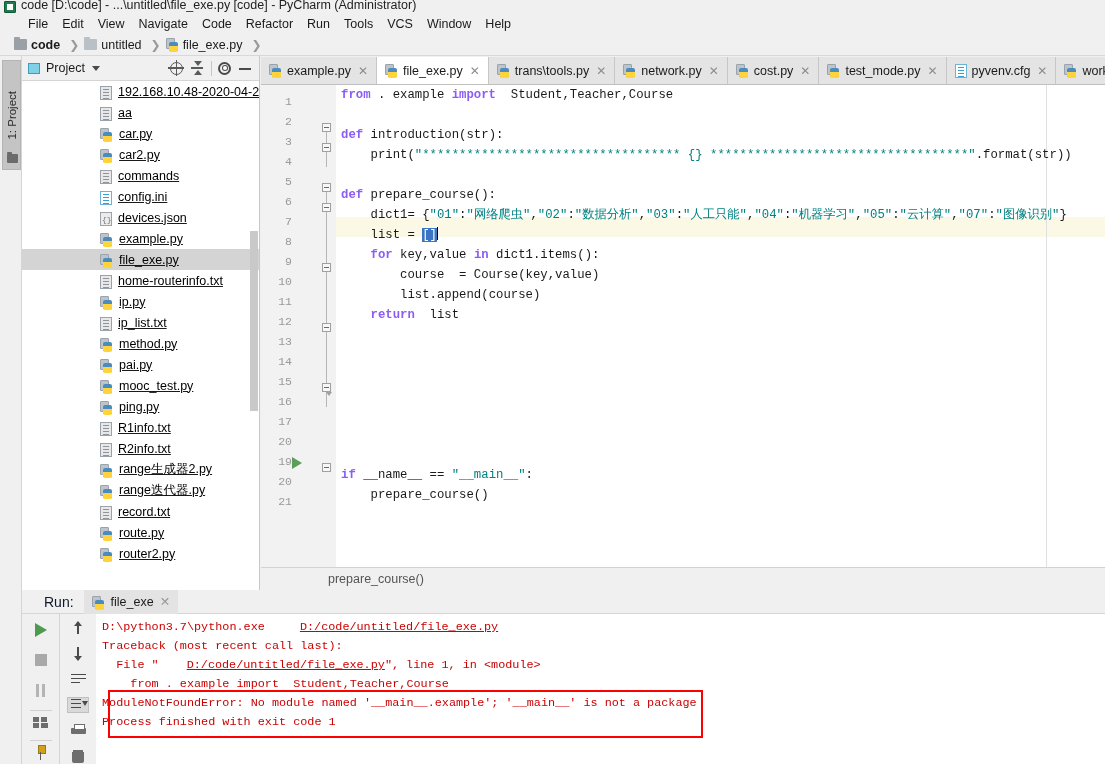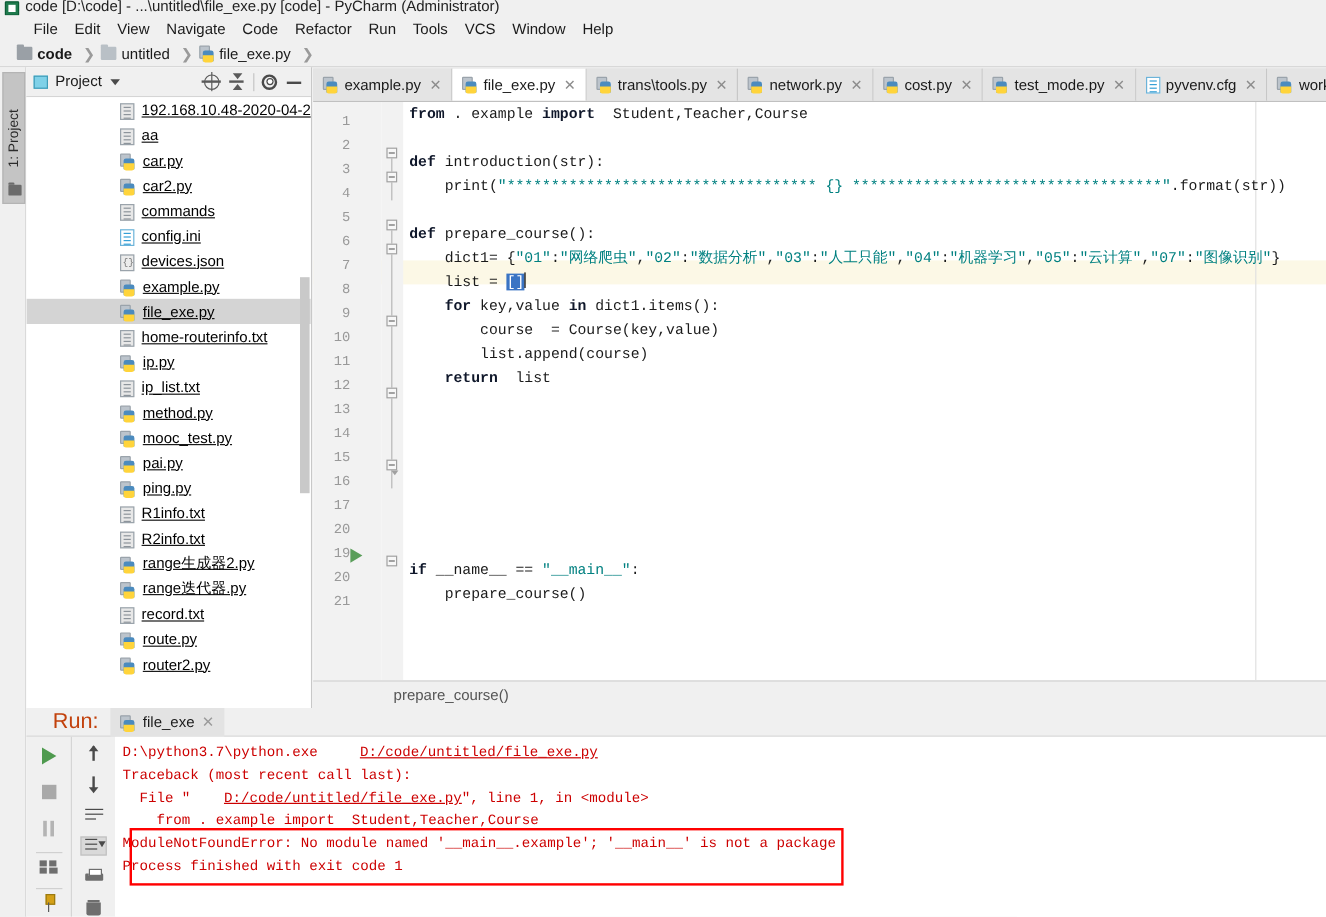--- a/index.html
+++ b/index.html
@@ -258,42 +258,42 @@
   }
   .editor-vline {
     position: absolute; top: 0; bottom: 0; width: 1px; background: #e0e0e0;
   }
   .caret {
     display: inline-block; width: 1px; height: 13px; background: #000;
     vertical-align: -2px; margin-left: 0px;
   }
   .sel { background: #3a74c4; color: #ffffff; }
 
-  .k-kw { color: #0f172a; font-weight: bold; font-family: Liberation Mono, monospace; }
+  .k-kw { color: #8b5cf6; font-weight: bold; font-family: Liberation Mono, monospace; }
   .k-plain { color: #1a1a1a; }
   .k-str { color: #008080; }
   .k-fn { color: #1a1a1a; }
 
   .breadcrumbbar {
     position: absolute; left: 261px; top: 567px; width: 844px; height: 23px;
     background: #f0f0f0; border-top: 1px solid #d2d2d2;
     display: flex; align-items: center; padding-left: 67px;
     font-size: 12.5px; color: #555;
   }
 
   
   .runwin {
     position: absolute; left: 22px; top: 590px; width: 1083px; height: 174px;
     background: #ffffff;
   }
   .runwin-header {
     height: 24px; background: #f0f0f0; border-bottom: 1px solid #d5d5d5;
     display: flex; align-items: center; padding-left: 22px; gap: 10px;
   }
-  .run-label { font-size: 18px; color: #c2410c; }
+  .run-label { font-size: 14px; color: #0f172a; }
   .run-tab {
     display: flex; align-items: center; gap: 6px; height: 24px;
     padding: 0 8px; background: #e3e3e3; font-size: 12.5px;
   }
   .run-tab .close { color: #9a9a9a; }
 
   .runtools {
     position: absolute; left: 0; top: 24px; width: 74px; bottom: 0;
     background: #f0f0f0; display: flex;
   }
@@ -493,29 +493,29 @@
               <i class="p3"></i>
             </span>
             <span>method.py</span>
           </div>
           <div class="tree-row">
             <span class="ico ico-py">
               <i class="p1"></i>
               <i class="p2"></i>
               <i class="p3"></i>
             </span>
+            <span>pai.py</span>
+          </div>
+          <div class="tree-row">
+            <span class="ico ico-py">
+              <i class="p1"></i>
+              <i class="p2"></i>
+              <i class="p3"></i>
+            </span>
             <span>mooc_test.py</span>
-          </div>
-          <div class="tree-row">
-            <span class="ico ico-py">
-              <i class="p1"></i>
-              <i class="p2"></i>
-              <i class="p3"></i>
-            </span>
-            <span>pai.py</span>
           </div>
           <div class="tree-row">
             <span class="ico ico-py">
               <i class="p1"></i>
               <i class="p2"></i>
               <i class="p3"></i>
             </span>
             <span>ping.py</span>
           </div>
           <div class="tree-row">

